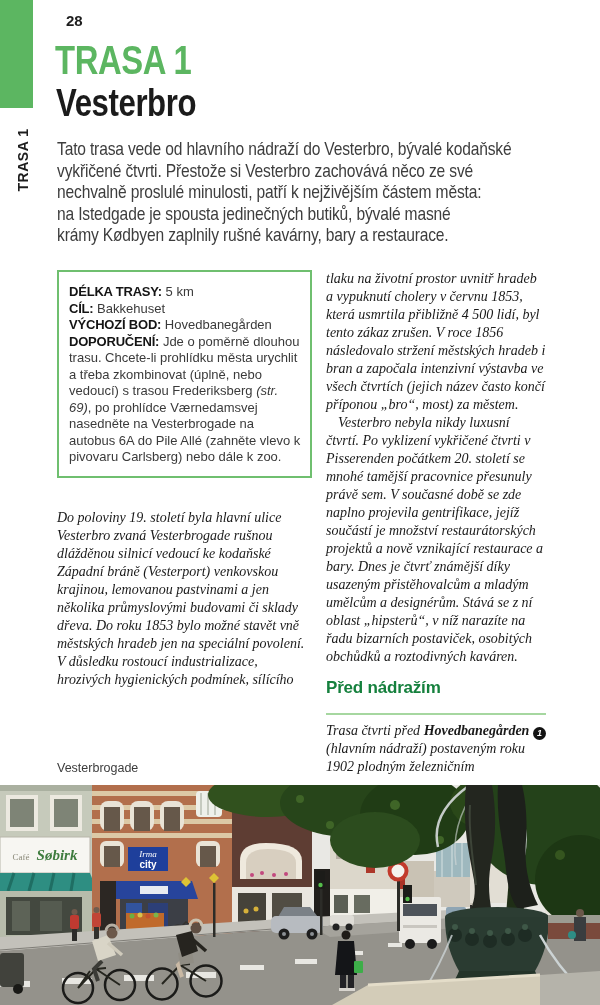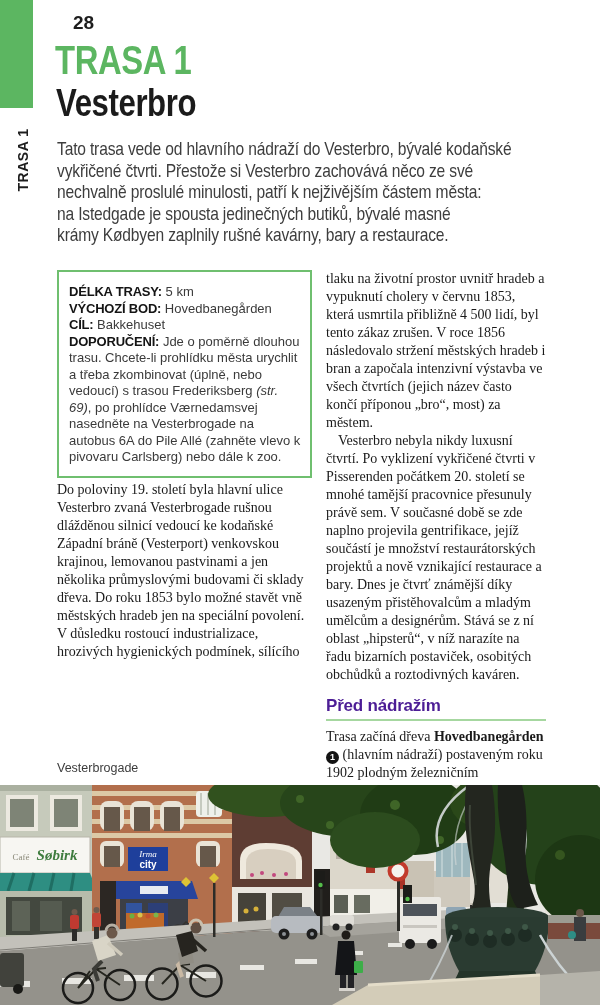--- a/index.html
+++ b/index.html
@@ -7,21 +7,21 @@
     width:600px;height:1005px;position:relative;background:#ffffff;
     font-family:"Liberation Sans",sans-serif;overflow:hidden;
     -webkit-font-smoothing:antialiased;
   }
   .corner-block{position:absolute;left:0;top:0;width:33px;height:108px;background:#5cb661}
   .side-tab{
     position:absolute;left:-15px;top:150px;width:80px;height:20px;
     transform:rotate(-90deg);text-align:center;
     font-weight:bold;font-size:14px;letter-spacing:.5px;color:#1d1d1d;
   }
-  .page-num{position:absolute;left:73px;top:12px;font-weight:bold;font-size:19px;color:#1d1d1d}
+  .page-num{position:absolute;left:66px;top:12px;font-weight:bold;font-size:15px;color:#1d1d1d}
   .route-title{
     position:absolute;left:55px;top:40px;margin:0;
     font-size:40px;font-weight:bold;color:#5cb661;line-height:1;
     transform:scaleX(.82);transform-origin:left top;white-space:nowrap;letter-spacing:-.5px;
   }
   .page-title{
     position:absolute;left:56px;top:84px;margin:0;
     font-size:38px;font-weight:bold;color:#1b1b1b;line-height:1;
     transform:scaleX(.82);transform-origin:left top;white-space:nowrap;letter-spacing:-.5px;
   }
@@ -34,26 +34,26 @@
   .col-left{width:255px;flex:0 0 255px}
   .col-right{width:220px;flex:1}
   .info-box{
     border:2px solid #6fbf6f;padding:12px 7px 10px 10px;
     font-size:13px;line-height:16.5px;color:#3a3a3a;
   }
   .info-box p{margin:0}
   .info-box b{color:#141414;letter-spacing:-.2px}
   .body-text{
     margin:0;font-family:"Liberation Serif",serif;font-size:14px;line-height:18px;
-    color:#1a1a1a;text-align:left;
-  }
-  .col-left .body-text{margin-top:3px}
+    color:#1a1a1a;text-align:left;font-style:italic;
+  }
+  .col-left .body-text{margin-top:31px}
   .indent{text-indent:12px}
   .section-heading{
-    margin:12px 0 3px 0;font-size:17px;font-weight:bold;color:#4c1d95;letter-spacing:-.2px;
+    margin:12px 0 15px 0;font-size:17px;font-weight:bold;color:#15803d;letter-spacing:-.2px;
   }
   .section-rule{height:2px;background:#a6d7a0;margin:0 0 7px 0}
   .serif-bold{font-weight:bold}
   .badge{
     display:inline-block;width:13px;height:13px;border-radius:50%;background:#131313;
     color:#fff;font-family:"Liberation Sans",sans-serif;font-size:9px;font-weight:bold;
     line-height:13px;text-align:center;vertical-align:-1px;
   }
   .caption{position:absolute;left:57px;top:761px;font-size:12.5px;color:#3c3c3c}
   .photo{position:absolute;left:0;top:785px;width:600px;height:220px;display:block}
@@ -72,33 +72,33 @@
   <p class="intro">Tato trasa vede od hlavního nádraží do Vesterbro, bývalé kodaňské
 vykřičené čtvrti. Přestože si Vesterbro zachovává něco ze své
 nechvalně proslulé minulosti, patří k nejživějším částem města:
 na Istedgade je spousta jedinečných butiků, bývalé masné
 krámy Kødbyen zaplnily rušné kavárny, bary a restaurace.</p>
 
   <div class="columns">
     <div class="col-left">
       <div class="info-box">
         <p><b>DÉLKA TRASY:</b> <span>5 km</span></p>
+        <p><b>CÍL:</b> <span>Bakkehuset</span></p>
         <p><b>VÝCHOZÍ BOD:</b> <span>Hovedbanegården</span></p>
-        <p><b>CÍL:</b> <span>Bakkehuset</span></p>
         <p><b>DOPORUČENÍ:</b> <span>Jde o poměrně dlouhou trasu. Chcete-li prohlídku města urychlit a třeba zkombinovat (úplně, nebo vedoucí) s trasou Frederiksberg </span><i>(str. 69)</i><span>, po prohlídce Værnedamsvej nasedněte na Vesterbrogade na autobus 6A do Pile Allé (zahněte vlevo k pivovaru Carlsberg) nebo dále k zoo.</span></p>
       </div>
       <p class="body-text">Do poloviny 19. století byla hlavní ulice Vesterbro zvaná Vesterbrogade rušnou dlážděnou silnicí vedoucí ke kodaňské Západní bráně (Vesterport) venkovskou krajinou, lemovanou pastvinami a jen několika průmyslovými budovami či sklady dřeva. Do roku 1853 bylo možné stavět vně městských hradeb jen na speciální povolení. V důsledku rostoucí industrializace, hrozivých hygienických podmínek, sílícího</p>
     </div>
 
     <div class="col-right">
       <p class="body-text">tlaku na životní prostor uvnitř hradeb a vypuknutí cholery v červnu 1853, která usmrtila přibližně 4 500 lidí, byl tento zákaz zrušen. V roce 1856 následovalo stržení městských hradeb i bran a započala intenzivní výstavba ve všech čtvrtích (jejich název často končí příponou „bro“, most) za městem.</p>
       <p class="body-text indent">Vesterbro nebyla nikdy luxusní čtvrtí. Po vyklizení vykřičené čtvrti v Pisserenden počátkem 20. století se mnohé tamější pracovnice přesunuly právě sem. V současné době se zde naplno projevila gentrifikace, jejíž součástí je množství restaurátorských projektů a nově vznikající restaurace a bary. Dnes je čtvrť známější díky usazeným přistěhovalcům a mladým umělcům a designérům. Stává se z ní oblast „hipsterů“, v níž narazíte na řadu bizarních postaviček, osobitých obchůdků a roztodivných kaváren.</p>
       <h3 class="section-heading">Před nádražím</h3>
       <div class="section-rule"></div>
-      <p class="body-text"><span>Trasa začíná dřeva </span><b class="serif-bold">Hovedbanegården</b> <span class="badge">1</span><span> (hlavním nádraží) postaveným roku 1902 plodným železničním</span></p>
+      <p class="body-text"><span>Trasa čtvrti před </span><b class="serif-bold">Hovedbanegården</b> <span class="badge">1</span><span> (hlavním nádraží) postaveným roku 1902 plodným železničním</span></p>
     </div>
   </div>
 
   <div class="caption">Vesterbrogade</div>
 
   <svg class="photo" viewBox="0 0 600 220" xmlns="http://www.w3.org/2000/svg">
     <rect x="0" y="0" width="600" height="220" fill="#e9e8e4"></rect>
 
     <g>
       <rect x="0" y="0" width="92" height="152" fill="#c6cabb"></rect>

